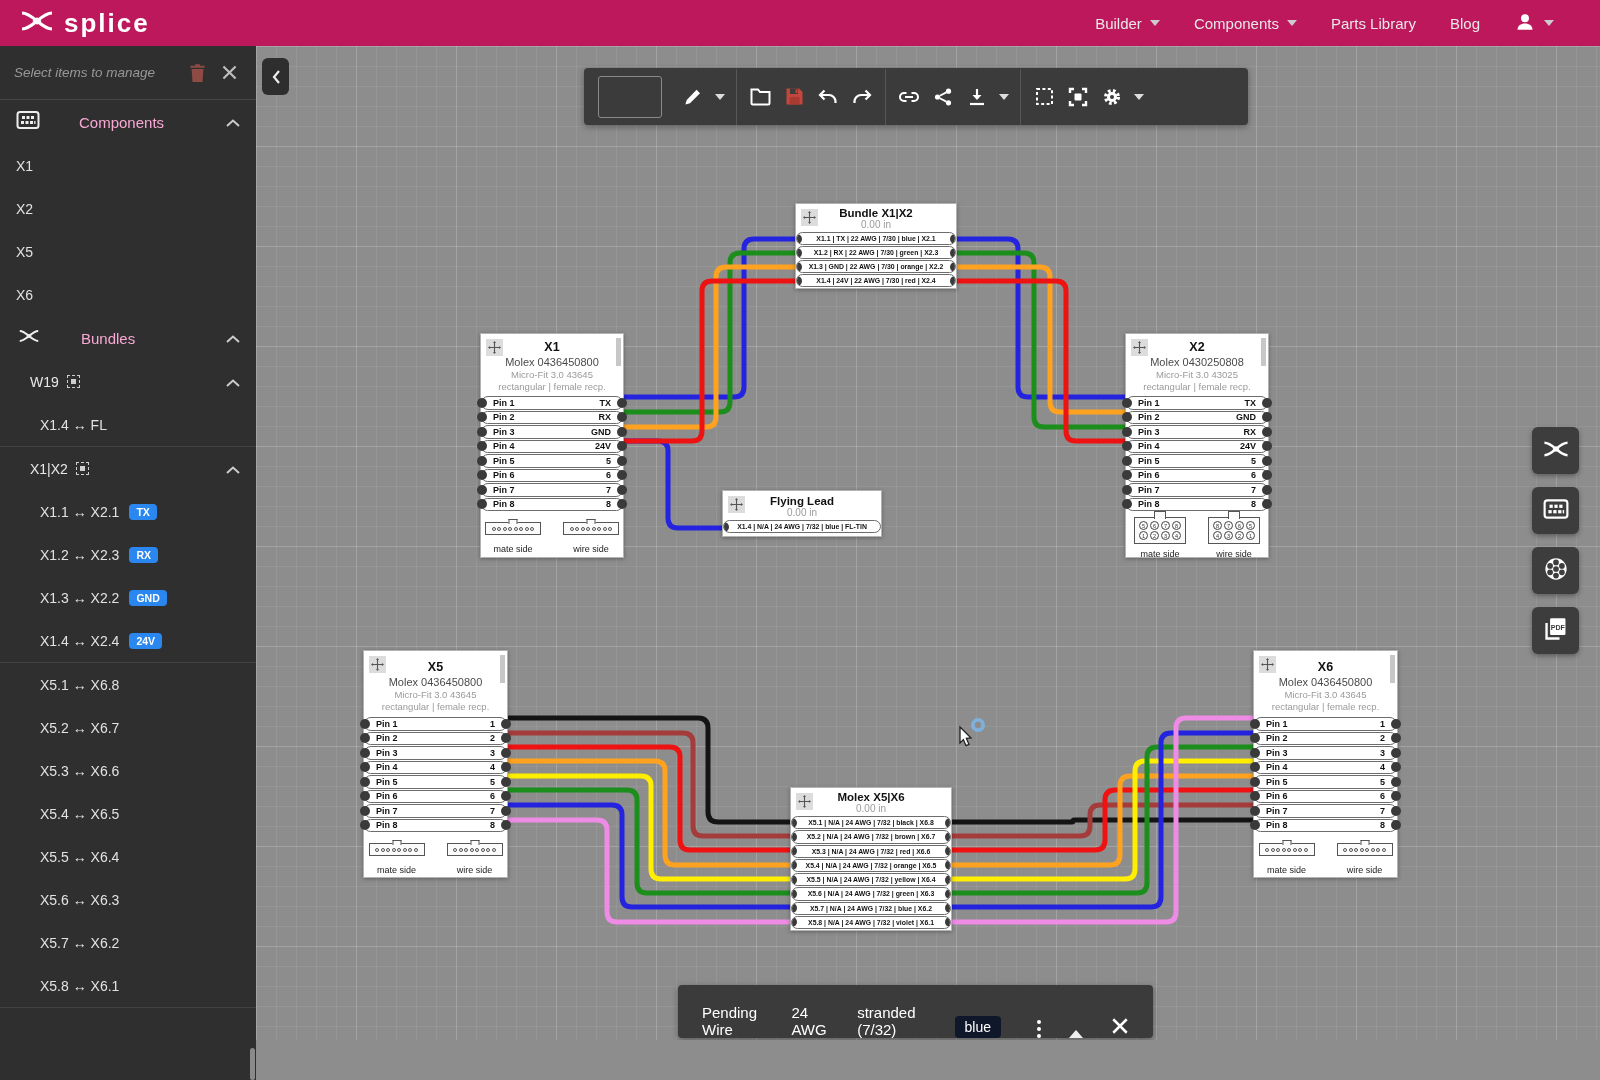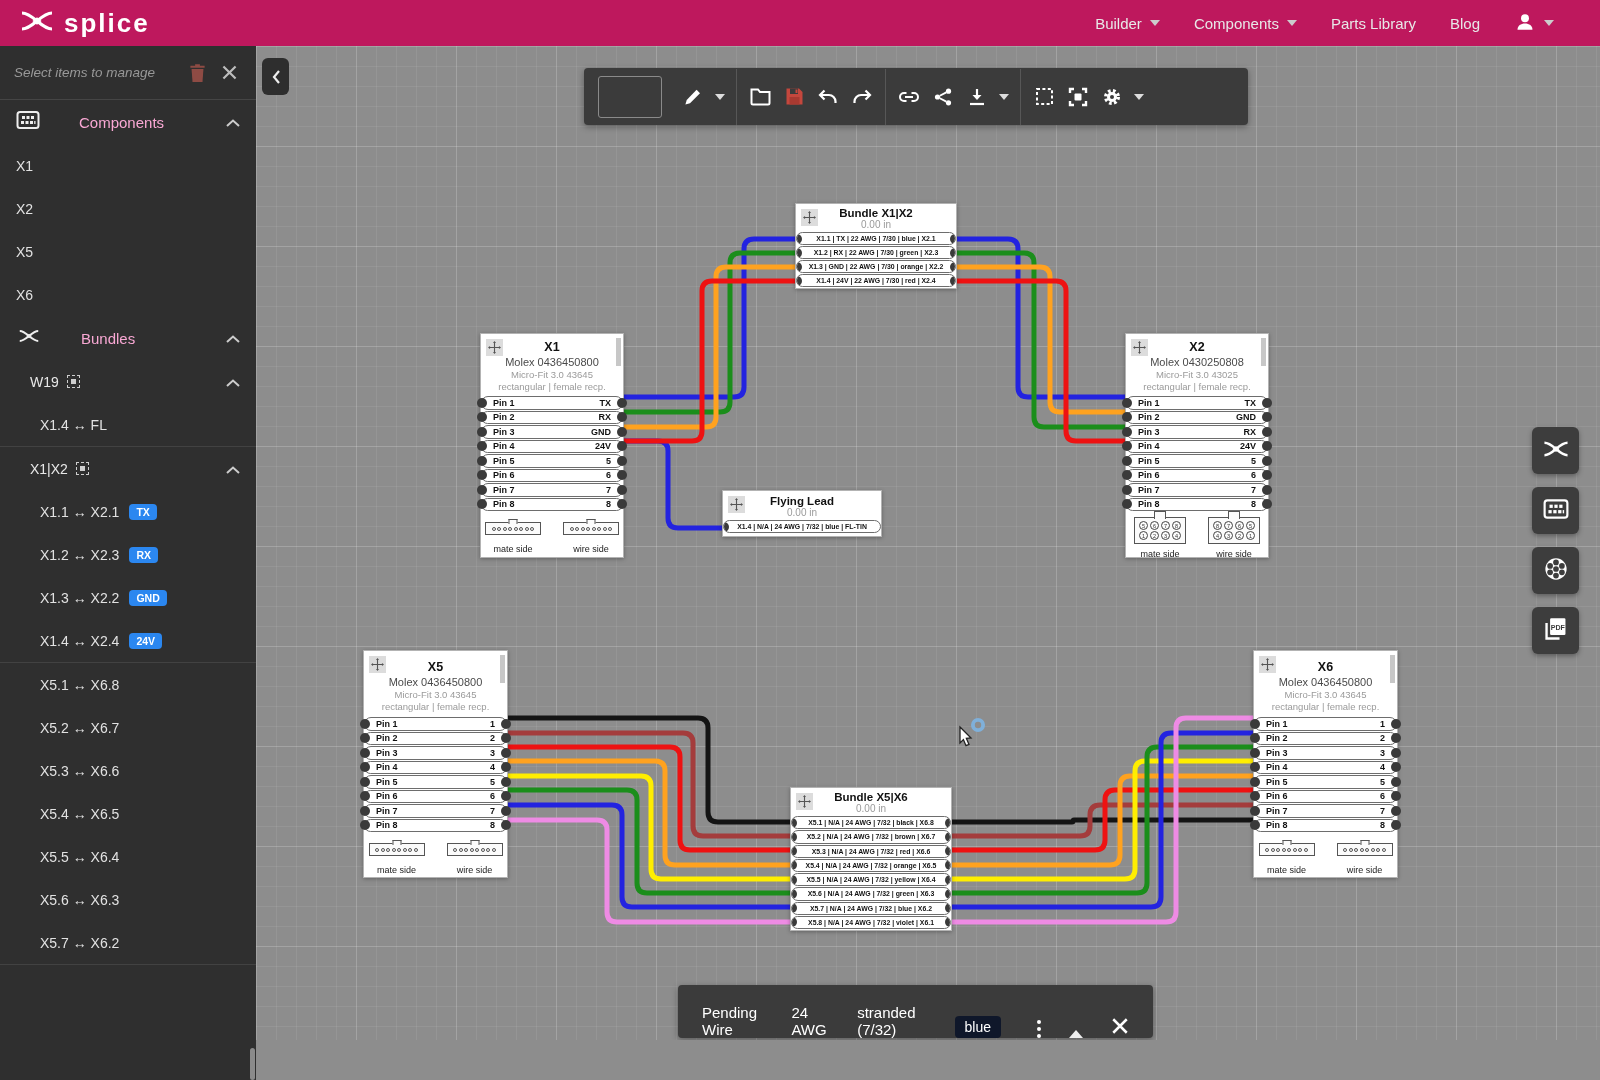--- a/index.html
+++ b/index.html
@@ -305,20 +305,24 @@
       <div class="sb-item lvl3">
         <span>X5.5 ↔ X6.4</span>
 
       </div>
       <div class="sb-item lvl3">
         <span>X5.6 ↔ X6.3</span>
 
       </div>
       <div class="sb-item lvl3">
         <span>X5.7 ↔ X6.2</span>
+
+      </div>
+      <div class="sb-item lvl3">
+        <span>X5.8 ↔ X6.1</span>
 
       </div>
     </div>
   <div class="sb-div"></div>
   <div class="sb-scroll"></div>
 </div>
 
 <div class="canvas">
   <svg id="wires" width="1344" height="1034" viewBox="256 46 1344 1034">
       <path d="M 620 441 L 658 441 Q 668 441 668 451 L 668 518 Q 668 528 678 528 L 726 528" fill="none" stroke="#2323e0" stroke-width="5"></path>
@@ -844,21 +848,21 @@
             <path d="M7 1.5v11M1.5 7h11"></path>
           </g>
       <g fill="#555">
             <path d="M7 0L5.4 2.2h3.2z"></path>
             <path d="M7 14l-1.6-2.2h3.2z"></path>
             <path d="M0 7l2.2-1.6v3.2z"></path>
             <path d="M14 7l-2.2-1.6v3.2z"></path>
           </g>
         </svg>
     </div>
-    <div class="n-title" style="padding-top:3px;font-size:11.5px">Bundle X5|X6</div>
+    <div class="n-title" style="padding-top:3px;font-size:11.5px">Molex X5|X6</div>
     <div class="n-len" style="margin-top:0">0.00 in</div>
     <div class="rows-x5x6" style="margin-top:2px">
 
     <div class="b-row">X5.1 | N/A | 24 AWG | 7/32 | black | X6.8</div>
         <div class="b-row">X5.2 | N/A | 24 AWG | 7/32 | brown | X6.7</div>
         <div class="b-row">X5.3 | N/A | 24 AWG | 7/32 | red | X6.6</div>
         <div class="b-row">X5.4 | N/A | 24 AWG | 7/32 | orange | X6.5</div>
         <div class="b-row">X5.5 | N/A | 24 AWG | 7/32 | yellow | X6.4</div>
         <div class="b-row">X5.6 | N/A | 24 AWG | 7/32 | green | X6.3</div>
         <div class="b-row">X5.7 | N/A | 24 AWG | 7/32 | blue | X6.2</div>

